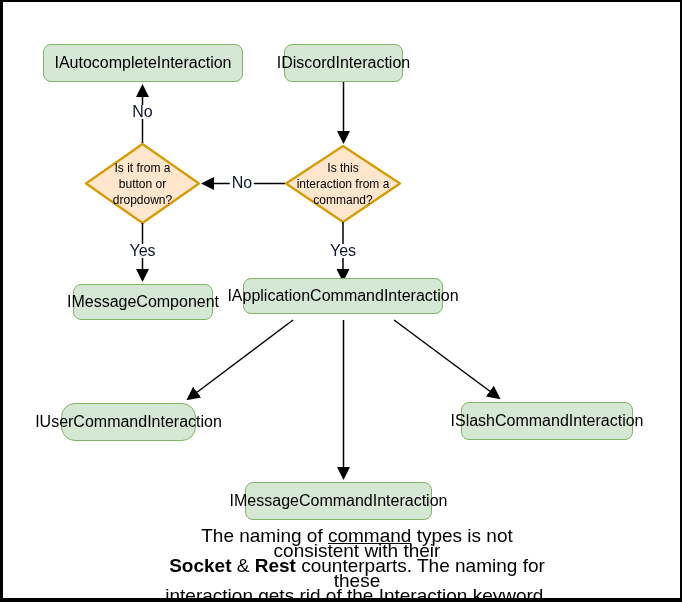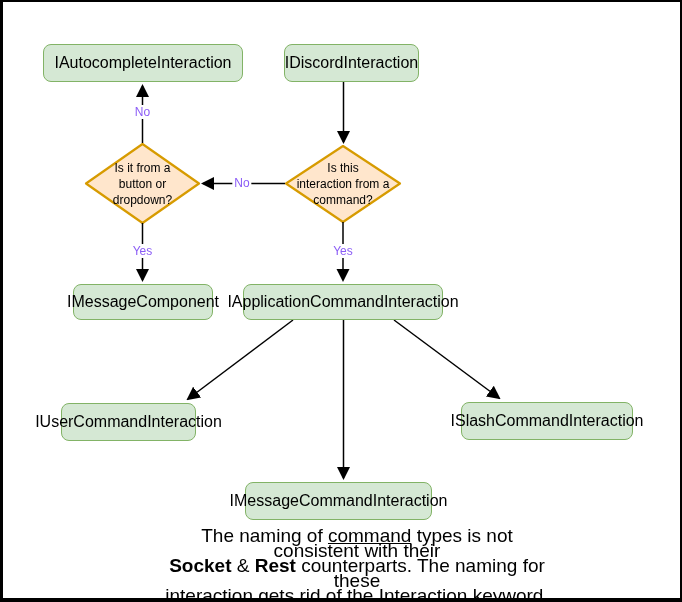--- a/index.html
+++ b/index.html
@@ -53,22 +53,22 @@
     color: #000000;
     line-height: 16px;
     white-space: nowrap;
   }
   .decision-label span { display: block; }
   .edge-label {
     position: absolute;
     transform: translate(-50%, -50%);
     background: #ffffff;
     padding: 0 2px;
-    font-size: 12px;
-    color: #8b5cf6;
+    font-size: 16px;
+    color: #0f172a;
     line-height: 14px;
   }
   .caption {
     position: absolute;
     left: 154px;
     top: 526px;
     width: 400px;
     text-align: center;
     font-size: 19px;
     color: #000000;
@@ -97,27 +97,27 @@
     <line class="edge" x1="282" y1="181.5" x2="200" y2="181.5" marker-end="url(#arrow)"></line>
     <line class="edge" x1="139.5" y1="221" x2="139.5" y2="278" marker-end="url(#arrow)"></line>
     <line class="edge" x1="340" y1="220" x2="340" y2="278" marker-end="url(#arrow)"></line>
     <line class="edge" x1="290" y1="318" x2="185" y2="397" marker-end="url(#arrow)"></line>
     <line class="edge" x1="340.5" y1="318" x2="340.5" y2="476" marker-end="url(#arrow)"></line>
     <line class="edge" x1="391" y1="318" x2="496" y2="396" marker-end="url(#arrow)"></line>
   </svg>
 
   <div class="node" style="left:40px; top:42px; width:200px; height:38px;">IAutocompleteInteraction</div>
 
-  <div class="node" style="left:281px; top:42px; width:135px; height:38px;">IDiscordInteraction</div>
+  <div class="node" style="left:281px; top:42px; width:119px; height:38px;">IDiscordInteraction</div>
 
   <div class="node" style="left:70px; top:282px; width:140px; height:36px;">IMessageComponent</div>
 
-  <div class="node" style="left:240px; top:282px; width:200px; height:36px;">IApplicationCommandInteraction</div>
+  <div class="node" style="left:240px; top:276px; width:200px; height:36px;">IApplicationCommandInteraction</div>
 
-  <div class="node" style="left:58px; top:401px; width:135px; height:38px;">IUserCommandInteraction</div>
+  <div class="node" style="left:58px; top:401px; width:135px; height:38px;border-radius:14px;">IUserCommandInteraction</div>
 
   <div class="node" style="left:458px; top:400px; width:172px; height:38px;">ISlashCommandInteraction</div>
 
   <div class="node" style="left:242px; top:480px; width:187px; height:38px;">IMessageCommandInteraction</div>
 
   <div class="decision-label" style="left:340px; top:182px;">
     <span>Is this</span>
     <span>interaction from a</span>
     <span>command?</span>
   </div>

